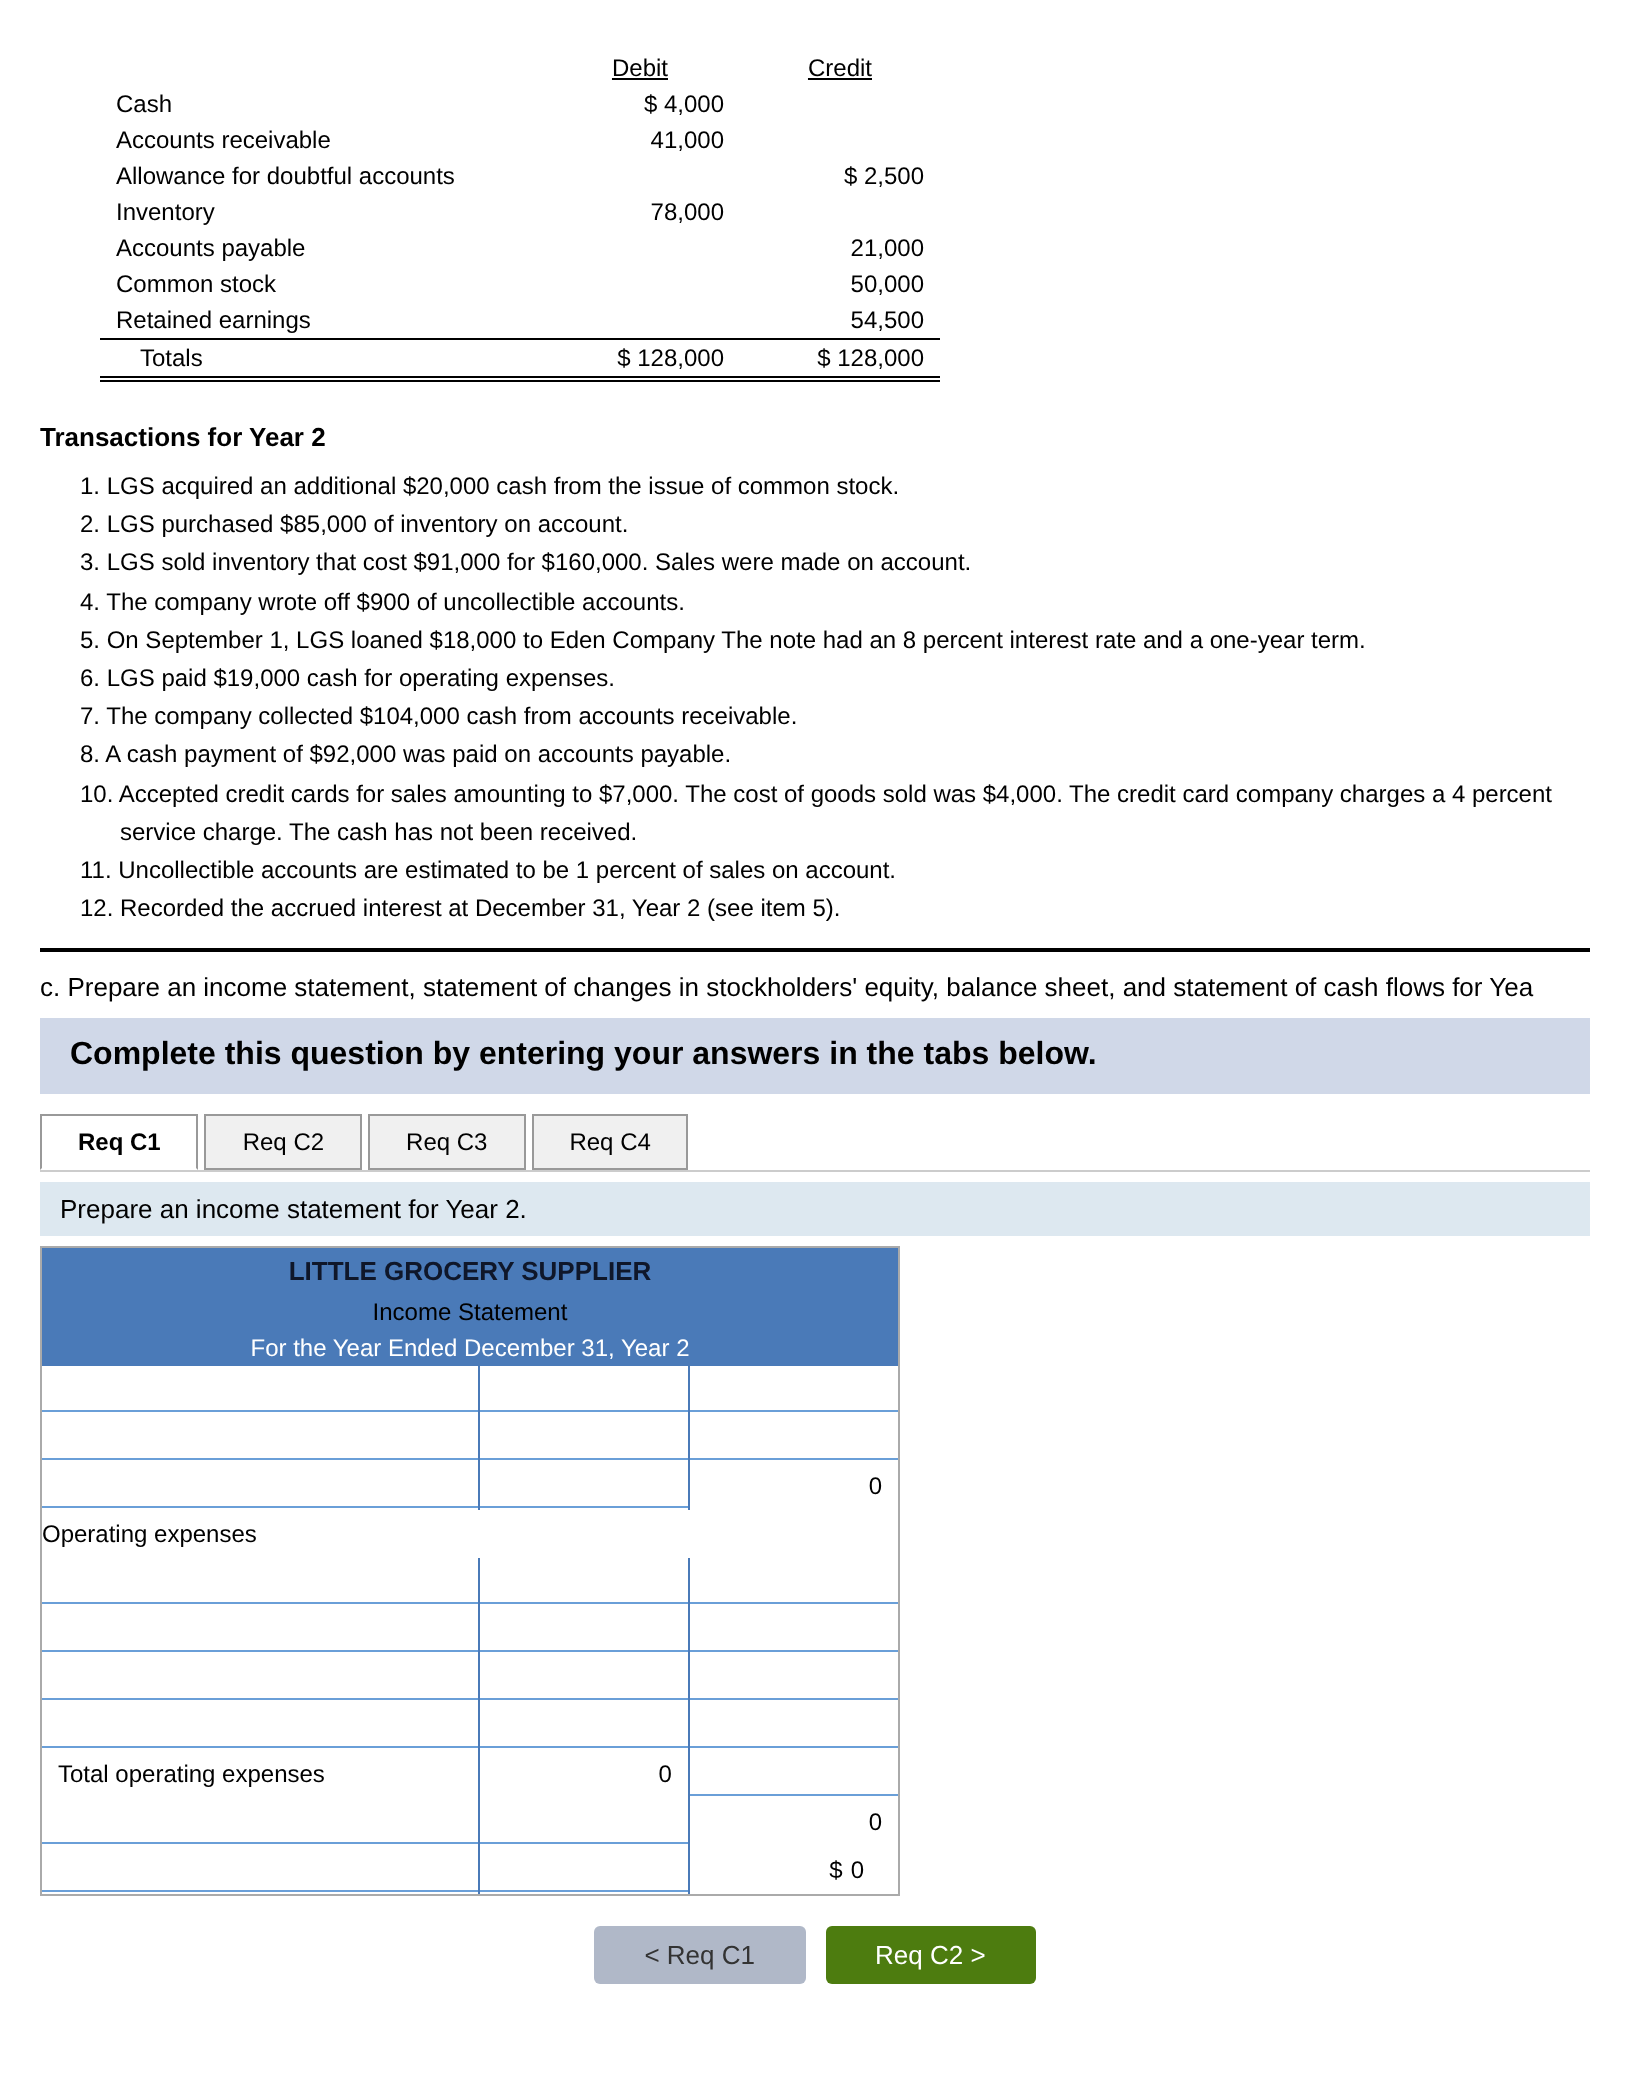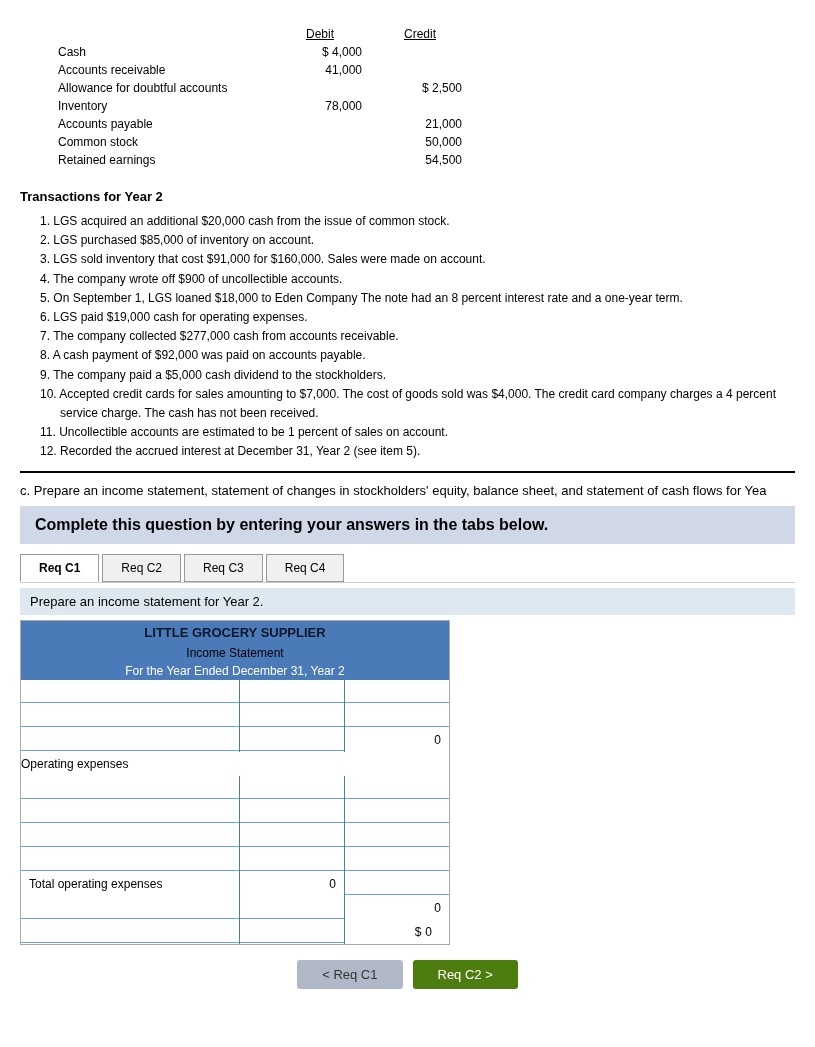--- a/index.html
+++ b/index.html
@@ -272,36 +272,40 @@
     </tr>
     <tr>
       <td>Common stock</td>
       <td class="col-debit"></td>
       <td class="col-credit">50,000</td>
     </tr>
     <tr>
       <td>Retained earnings</td>
       <td class="col-debit"></td>
       <td class="col-credit">54,500</td>
+    </tr>
+    <tr class="totals-row">
+      <td style="padding-left:20px;">Totals</td>
+      <td class="col-debit">$ 128,000</td>
+      <td class="col-credit">$ 128,000</td>
     </tr>
   </tbody>
     </table>
 
   <div class="transactions-section">
     <div class="transactions-title">Transactions for Year 2</div>
     <ul class="transactions-list">
       <li>1. LGS acquired an additional $20,000 cash from the issue of common stock.</li>
       <li>2. LGS purchased $85,000 of inventory on account.</li>
       <li>3. LGS sold inventory that cost $91,000 for $160,000. Sales were made on account.</li>
       <li>4. The company wrote off $900 of uncollectible accounts.</li>
       <li>5. On September 1, LGS loaned $18,000 to Eden Company The note had an 8 percent interest rate and a one-year term.</li>
       <li>6. LGS paid $19,000 cash for operating expenses.</li>
-      <li>7. The company collected $277,000 cash from accounts receivable.</li>
+      <li>7. The company collected $104,000 cash from accounts receivable.</li>
       <li>8. A cash payment of $92,000 was paid on accounts payable.</li>
-      <li>9. The company paid a $5,000 cash dividend to the stockholders.</li>
       <li>10. Accepted credit cards for sales amounting to $7,000. The cost of goods sold was $4,000. The credit card company charges a 4 percent service charge. The cash has not been received.</li>
       <li>11. Uncollectible accounts are estimated to be 1 percent of sales on account.</li>
       <li>12. Recorded the accrued interest at December 31, Year 2 (see item 5).</li>
     </ul>
   </div>
 
   <hr class="section-divider">
 
   <p class="part-c-label">c. Prepare an income statement, statement of changes in stockholders' equity, balance sheet, and statement of cash flows for Yea</p>
 

